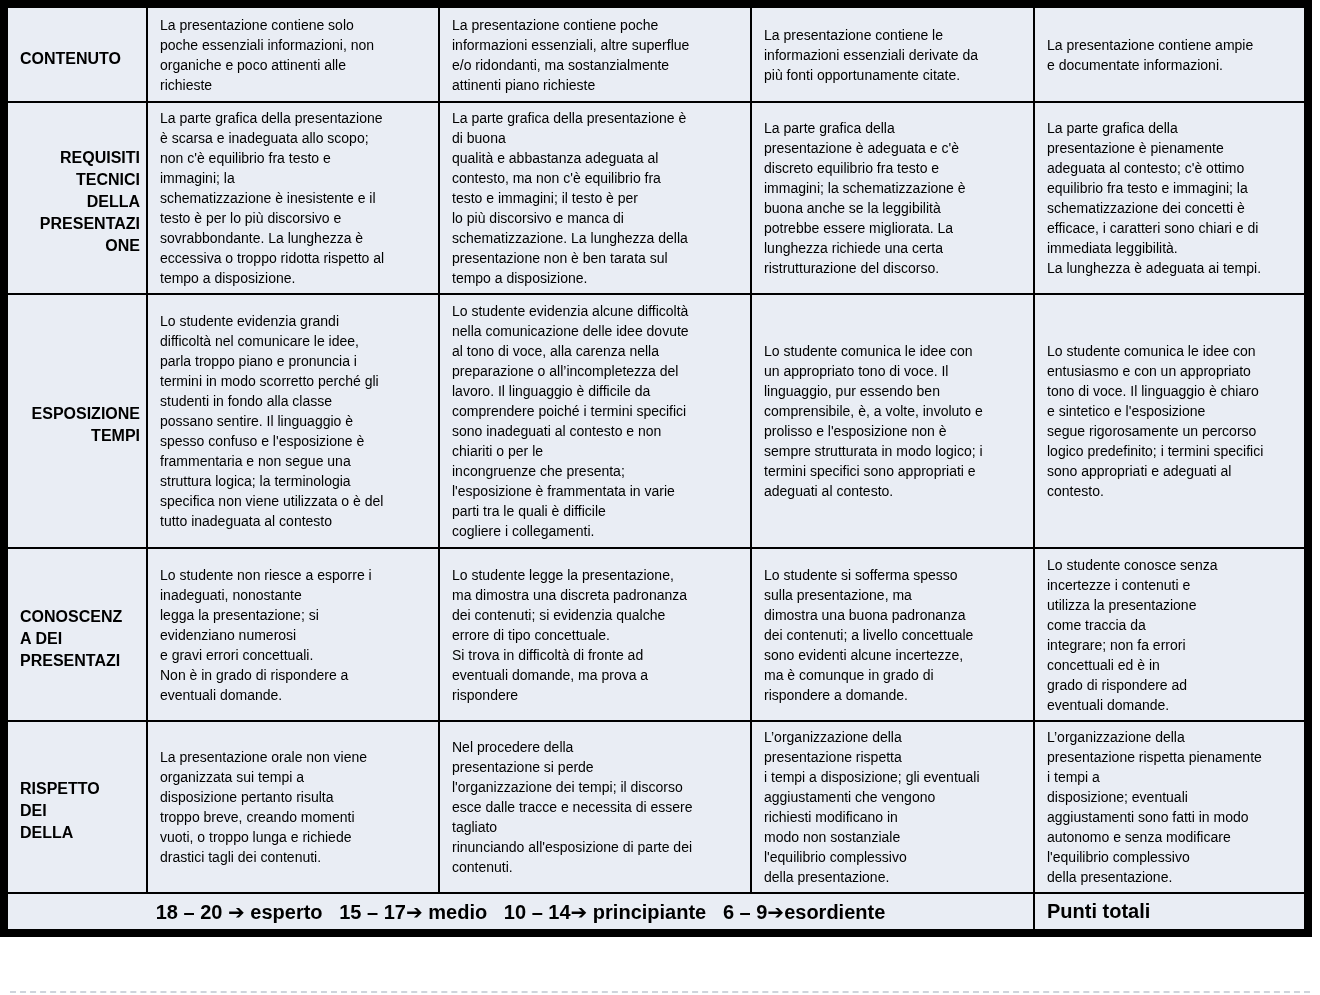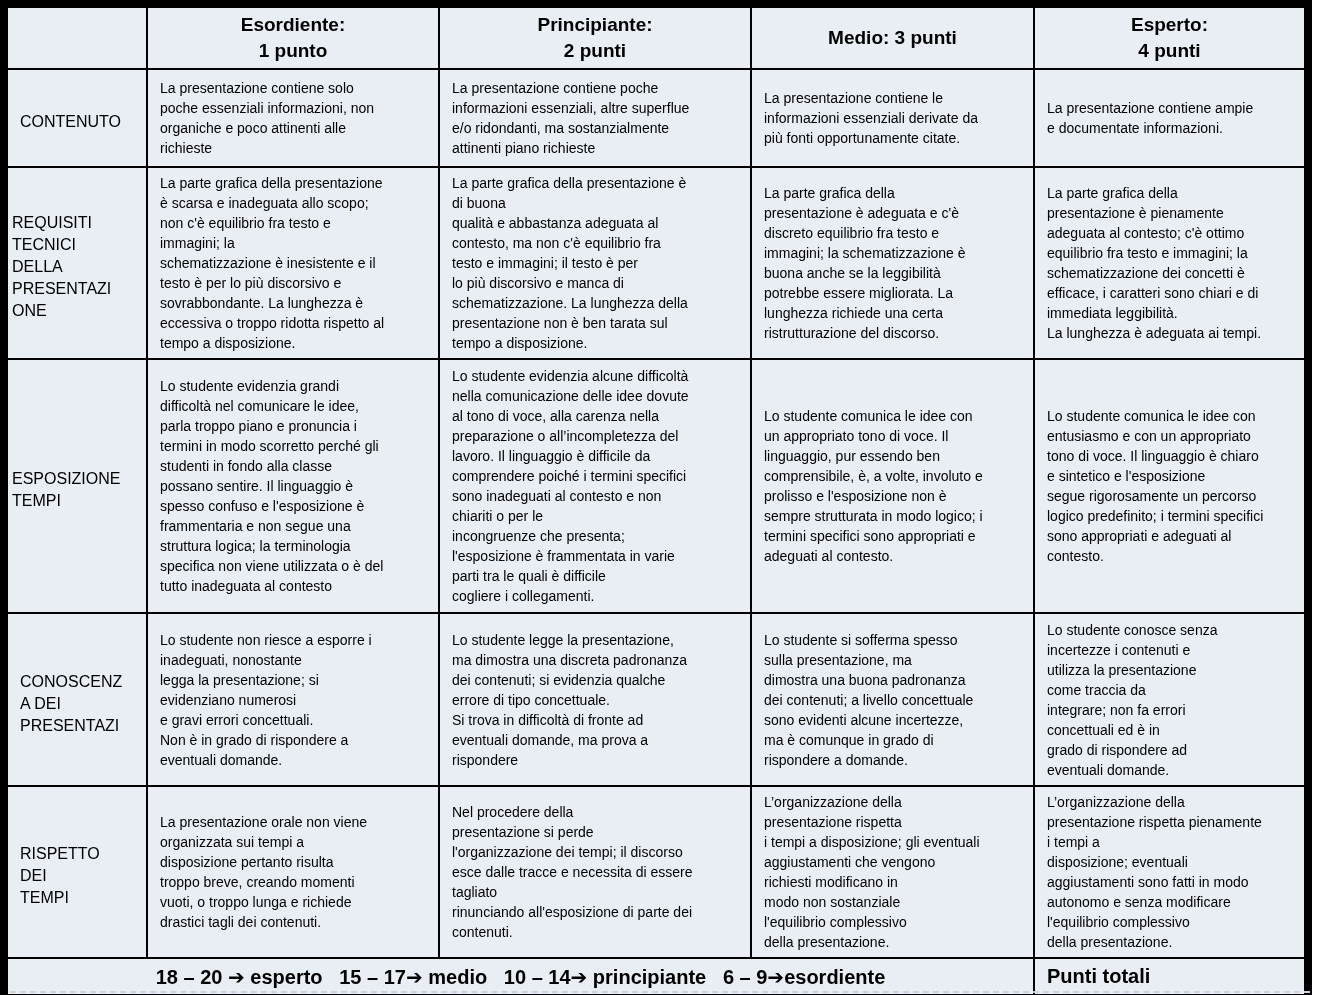--- a/index.html
+++ b/index.html
@@ -33,26 +33,26 @@
   th.level-head {
     font-size: 19px;
     font-weight: bold;
     line-height: 26px;
     text-align: center;
     white-space: pre-line;
     padding: 4px 6px;
   }
   td.crit {
     font-size: 16px;
-    font-weight: normal;
+    font-weight: bold;
     line-height: 22px;
     white-space: pre-line;
     padding: 12px 6px 4px 12px;
   }
-  td.crit.center { text-align: left; padding-left: 4px; }
+  td.crit.center { text-align: right; padding-left: 4px; }
   td.crit.left { text-align: left; }
   td.desc {
     font-size: 14px;
     line-height: 20px;
     white-space: pre-line;
     text-align: left;
     padding: 5px 7px 5px 12px;
   }
   td.scale-cell {
     background: #ffffff;
@@ -85,30 +85,20 @@
   <table class="rubric">
     <colgroup>
       <col class="c-label">
         <col class="c-l1">
         <col class="c-l2">
         <col class="c-l3">
         <col class="c-l4">
     </colgroup>
 
     <tbody>
-        <tr style="height:59px">
-      <th class="level-head"></th>
-      <th class="level-head">Esordiente:
-1 punto</th>
-      <th class="level-head">Principiante:
-2 punti</th>
-      <th class="level-head">Medio: 3 punti</th>
-      <th class="level-head">Esperto:
-4 punti</th>
-    </tr>
 
     <tr style="height:98px">
       <td class="crit left">CONTENUTO</td>
       <td class="desc">La presentazione contiene solo
 poche essenziali informazioni, non
 organiche e poco attinenti alle
 richieste</td>
       <td class="desc">La presentazione contiene poche
 informazioni essenziali, altre superflue
 e/o ridondanti, ma sostanzialmente
@@ -237,21 +227,21 @@
 come traccia da
 integrare; non fa errori
 concettuali ed è in
 grado di rispondere ad
 eventuali domande.</td>
     </tr>
 
     <tr style="height:167px">
       <td class="crit left">RISPETTO
 DEI
-TEMPI</td>
+DELLA</td>
       <td class="desc">La presentazione orale non viene
 organizzata sui tempi a
 disposizione pertanto risulta
 troppo breve, creando momenti
 vuoti, o troppo lunga e richiede
 drastici tagli dei contenuti.</td>
       <td class="desc">Nel procedere della
 presentazione si perde
 l'organizzazione dei tempi; il discorso
 esce dalle tracce e necessita di essere

